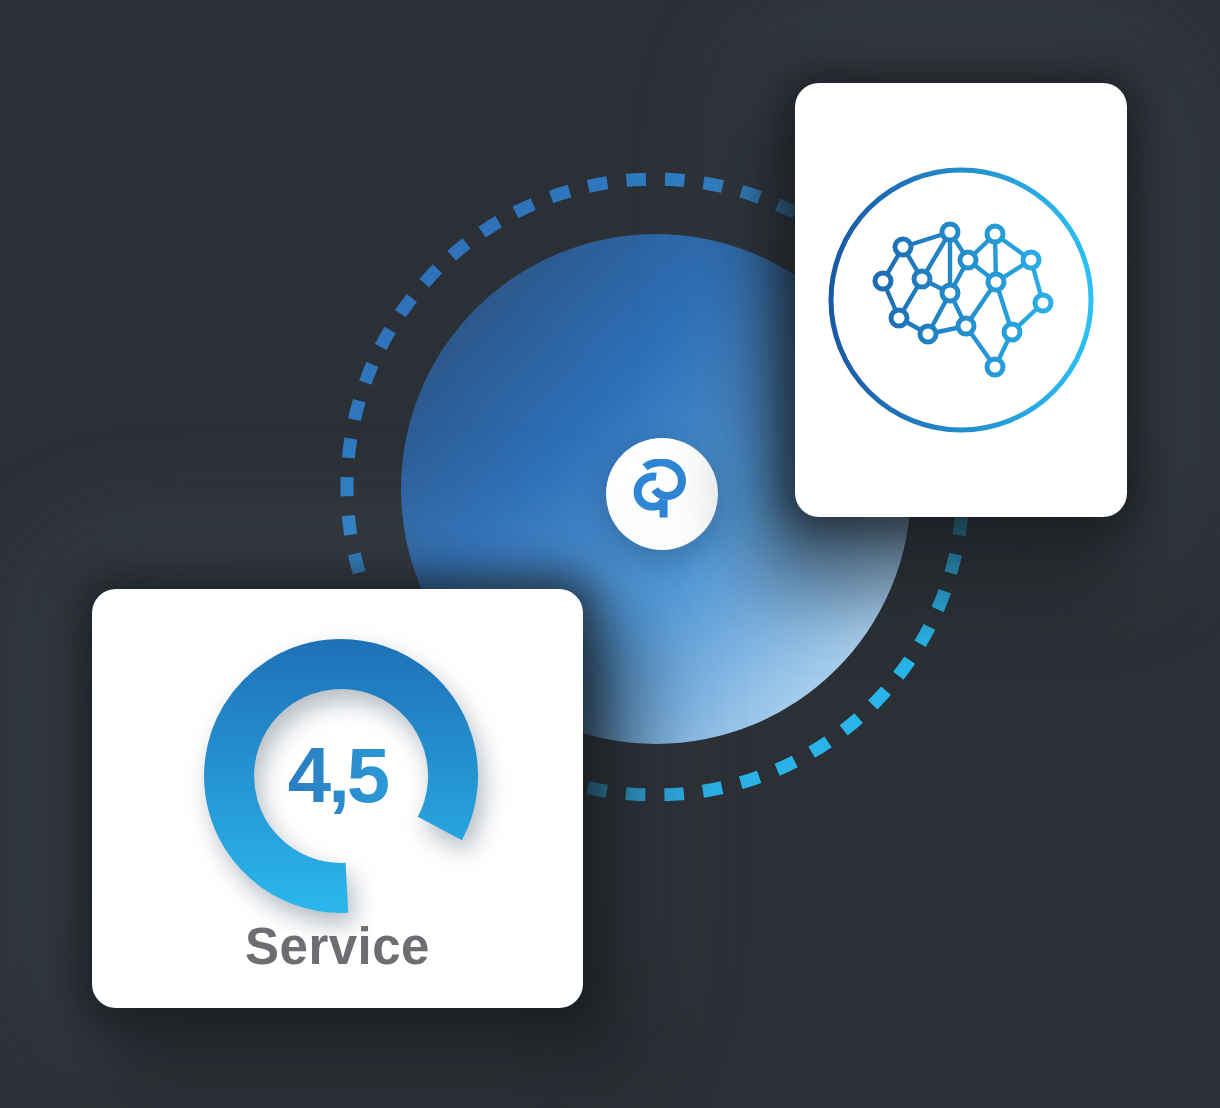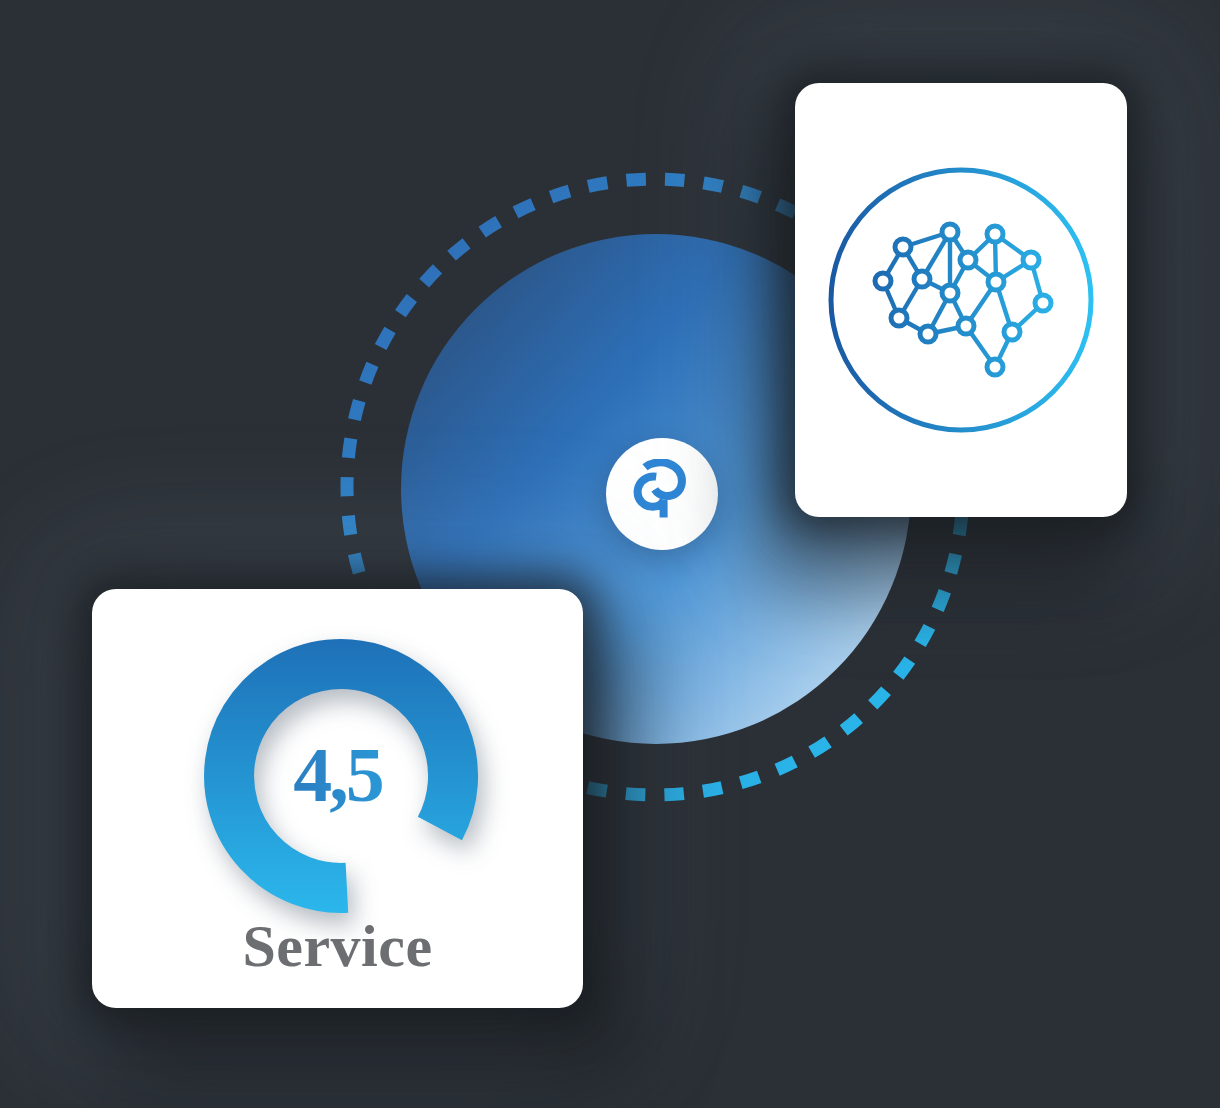--- a/index.html
+++ b/index.html
@@ -1,18 +1,18 @@
 <!DOCTYPE html>
 <html><head>
 <meta charset="utf-8">
 <style>
   html,body{margin:0;padding:0;background:#2b3036;}
   .stage{
     position:relative;width:1220px;height:1108px;overflow:hidden;
-    background:#2b3036;font-family:Liberation Serif, serif;
+    background:#2b3036;font-family:Liberation Sans, sans-serif;
   }
   
   .blue-circle{
     position:absolute;left:401px;top:234px;width:510px;height:510px;border-radius:50%;
     background:linear-gradient(132deg,#2b4a73 2%,#2d6fb7 36%,#4f97d7 60%,#a7cdec 85%,#c9e2f6 100%);
   }
   
   .orbit-svg{position:absolute;left:0;top:0;pointer-events:none;}
   
   .logo-circle{
@@ -39,21 +39,21 @@
   .gauge-svg{position:absolute;left:0;top:0;}
   .gauge-arc{filter:drop-shadow(6px 12px 12px rgba(40,60,80,0.35));}
   .rating-value{
     position:absolute;left:0;top:147px;width:100%;height:78px;line-height:78px;
     text-align:center;font-size:78px;font-weight:700;letter-spacing:-3px;
     background:linear-gradient(90deg,#2a5da8 18%,#2cb2ea 78%);
     -webkit-background-clip:text;background-clip:text;color:transparent;
   }
   .service-label{
     position:absolute;left:0;top:332px;width:100%;height:51px;line-height:51px;
-    text-align:center;font-size:60px;font-weight:700;color:#6d6e71;letter-spacing:0.5px;
+    text-align:center;font-size:51px;font-weight:700;color:#6d6e71;letter-spacing:0.5px;
   }
 </style>
 </head>
 <body>
 
 <div class="stage">
 
   <div class="blue-circle"></div>
 
   <svg class="orbit-svg" width="1220" height="1108">

